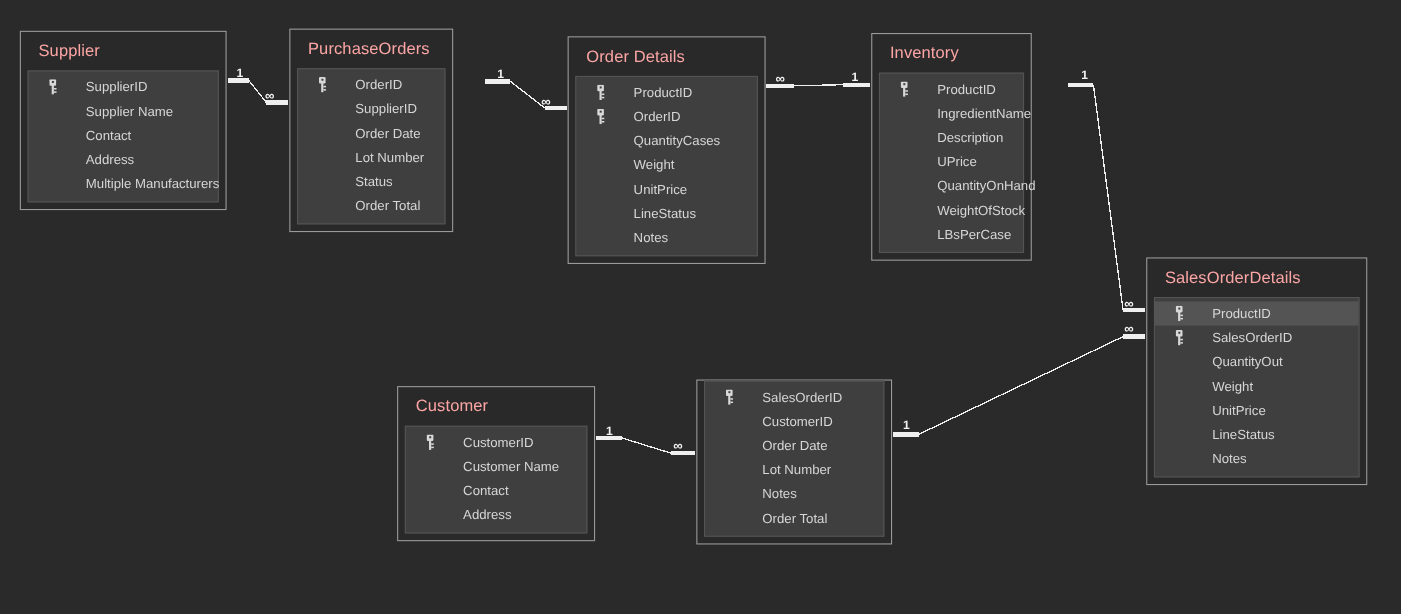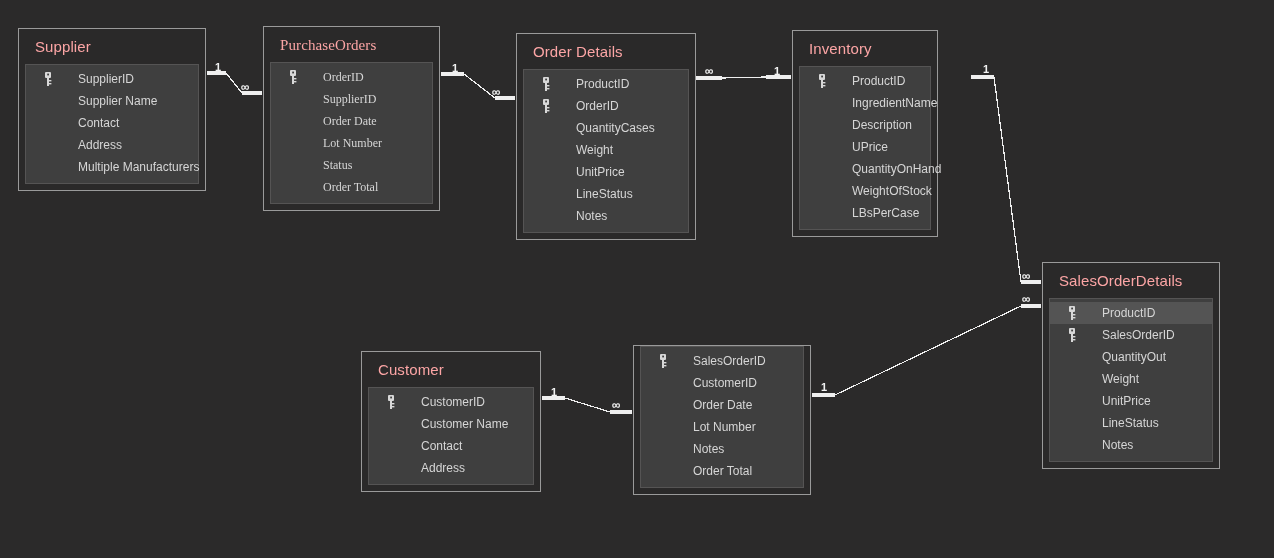--- a/index.html
+++ b/index.html
@@ -133,21 +133,21 @@
               <rect x="3" y="5" width="2" height="9" fill="#d8d8d8"></rect>
               <rect x="5" y="8" width="2.4" height="1.4" fill="#d8d8d8"></rect>
               <rect x="5" y="11" width="2.4" height="1.4" fill="#d8d8d8"></rect>
             </svg><span>SupplierID</span></div>
           <div class="field-row"><span>Supplier Name</span></div>
           <div class="field-row"><span>Contact</span></div>
           <div class="field-row"><span>Address</span></div>
           <div class="field-row"><span>Multiple Manufacturers</span></div>
         </div>
       </div>
-      <div class="table-box" style="left: 263px; top: 26px; width: 177px; font-family: Liberation Serif, serif;">
+      <div class="table-box" style="left: 263px; top: 26px; width: 149px;">
         <div class="table-title">PurchaseOrders</div>
         <div class="field-list">
           <div class="field-row"><svg class="key-icon" viewBox="0 0 8 14" xmlns="http://www.w3.org/2000/svg">
               <rect x="1" y="0" width="6" height="6" rx="1" fill="#d8d8d8"></rect>
               <rect x="3.2" y="1.6" width="1.8" height="1.8" fill="#3f3f3f"></rect>
               <rect x="3" y="5" width="2" height="9" fill="#d8d8d8"></rect>
               <rect x="5" y="8" width="2.4" height="1.4" fill="#d8d8d8"></rect>
               <rect x="5" y="11" width="2.4" height="1.4" fill="#d8d8d8"></rect>
             </svg><span>OrderID</span></div>
           <div class="field-row"><span>SupplierID</span></div>
@@ -192,21 +192,21 @@
               <rect x="5" y="11" width="2.4" height="1.4" fill="#d8d8d8"></rect>
             </svg><span>ProductID</span></div>
           <div class="field-row"><span>IngredientName</span></div>
           <div class="field-row"><span>Description</span></div>
           <div class="field-row"><span>UPrice</span></div>
           <div class="field-row"><span>QuantityOnHand</span></div>
           <div class="field-row"><span>WeightOfStock</span></div>
           <div class="field-row"><span>LBsPerCase</span></div>
         </div>
       </div>
-      <div class="table-box" style="left: 1042px; top: 234px; width: 178px; margin-top: 28px;">
+      <div class="table-box" style="left: 1042px; top: 234px; width: 201px;">
         <div class="table-title">SalesOrderDetails</div>
         <div class="field-list">
           <div class="field-row selected"><svg class="key-icon" viewBox="0 0 8 14" xmlns="http://www.w3.org/2000/svg">
               <rect x="1" y="0" width="6" height="6" rx="1" fill="#d8d8d8"></rect>
               <rect x="3.2" y="1.6" width="1.8" height="1.8" fill="#3f3f3f"></rect>
               <rect x="3" y="5" width="2" height="9" fill="#d8d8d8"></rect>
               <rect x="5" y="8" width="2.4" height="1.4" fill="#d8d8d8"></rect>
               <rect x="5" y="11" width="2.4" height="1.4" fill="#d8d8d8"></rect>
             </svg><span>ProductID</span></div>
           <div class="field-row"><svg class="key-icon" viewBox="0 0 8 14" xmlns="http://www.w3.org/2000/svg">

